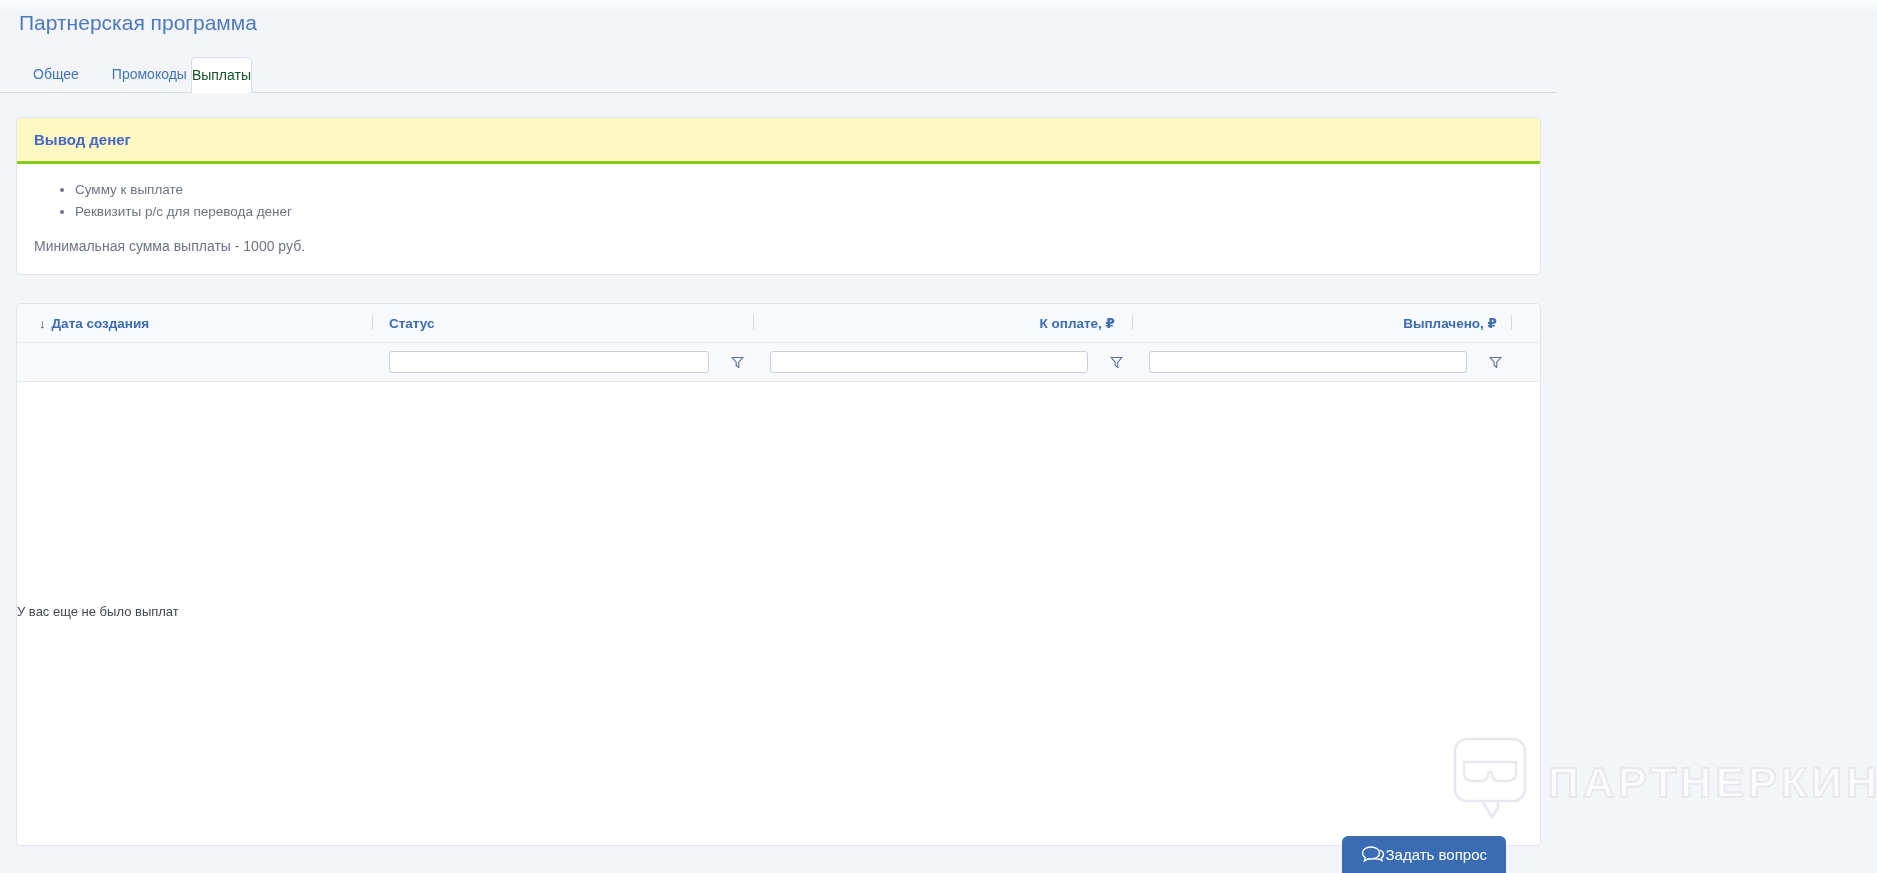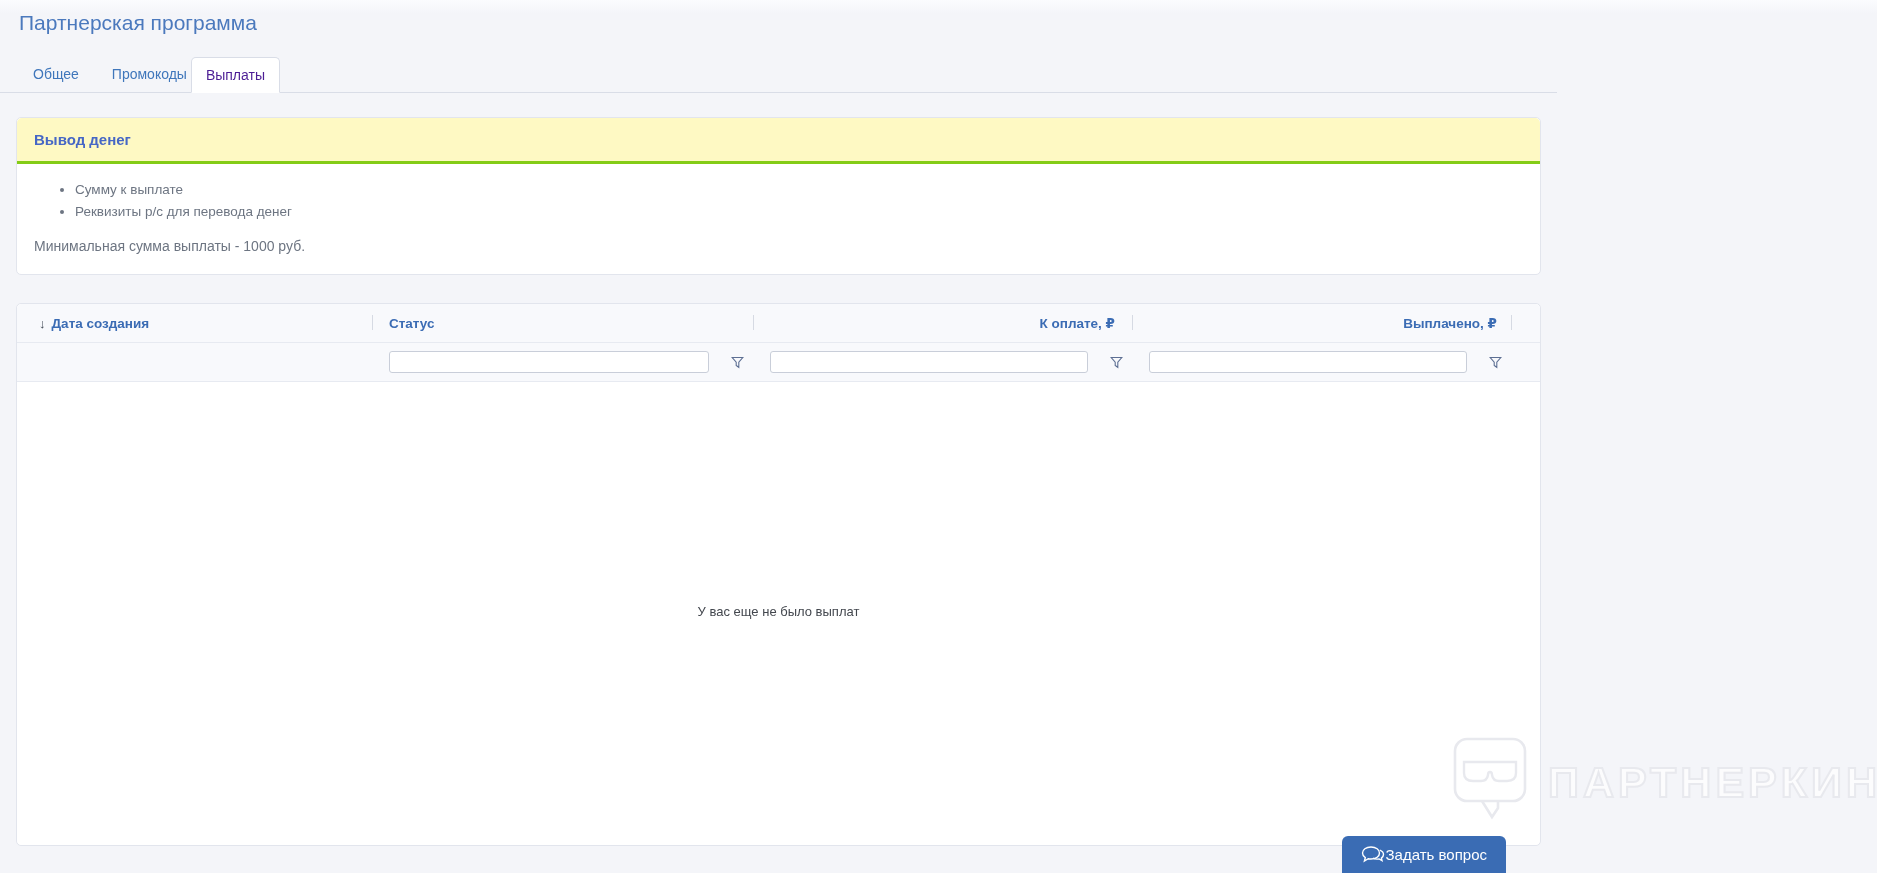--- a/index.html
+++ b/index.html
@@ -38,22 +38,22 @@
     white-space: nowrap;
   }
   .tab.t0 { margin-right: 33px; }
   .tab.t1 { margin-right: 4px; }
   .tab.active {
     background: #ffffff;
     border: 1px solid #d9dde7;
     border-bottom: 1px solid #ffffff;
     border-radius: 5px 5px 0 0;
     margin-bottom: -1px;
-    padding: 0 14px;
-    color: #4c1d95;
+    padding: 0 0;
+    color: #14532d;
     cursor: default;
   }
 
   
   .card {
     margin: 24px 16px 0 16px;
     background: #ffffff;
     border: 1px solid #e2e5ed;
     border-radius: 5px;
   }
@@ -129,21 +129,21 @@
     padding: 0 6px;
     font-size: 13px;
     color: #4a5056;
     min-width: 0;
   }
   .funnel { margin-left: 22px; flex: 0 0 auto; display: inline-flex; cursor: pointer; }
 
   .table-body {
     flex: 1 1 auto;
     background: #ffffff;
-    text-align: center;
+    text-align: left;
     border-radius: 0 0 5px 5px;
   }
   .empty-text {
     display: inline-block;
     margin-top: 222px;
     font-size: 13px;
     color: #43474e;
   }
 
   

